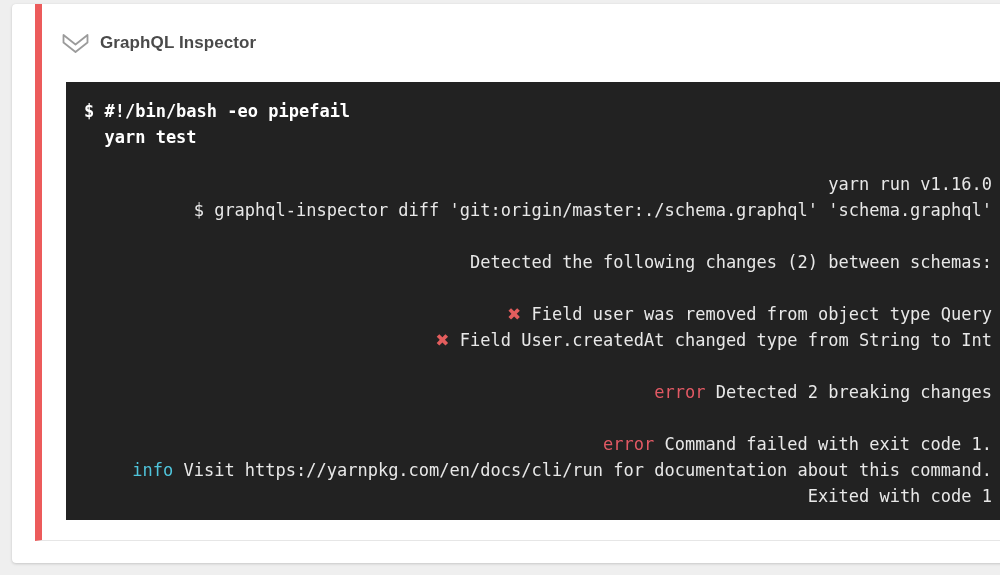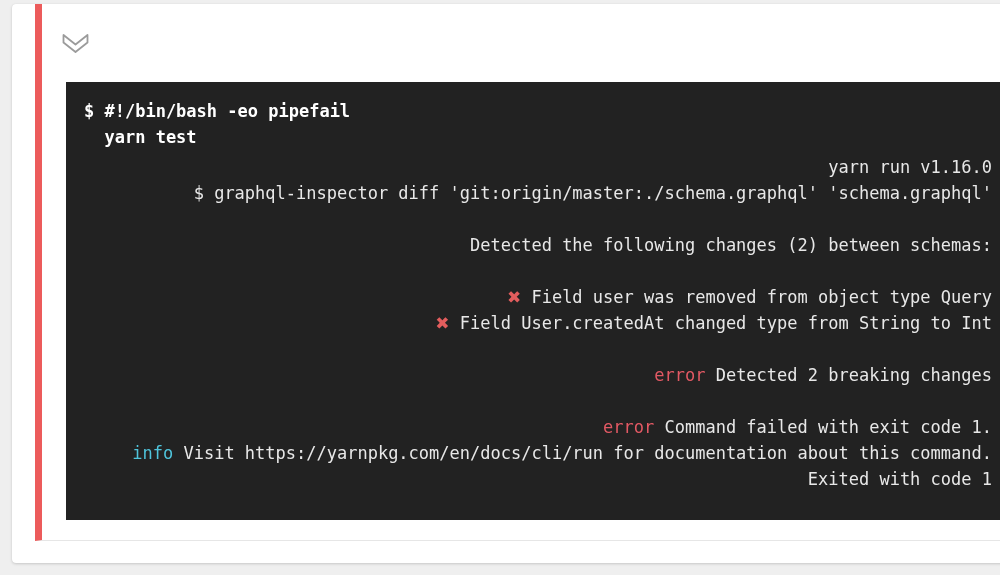--- a/index.html
+++ b/index.html
@@ -80,21 +80,21 @@
     background: var(--terminal-bg, #222222);
     padding: 16px 18px 14px 18px;
     font-family: "DejaVu Sans Mono", "Liberation Mono", monospace;
     font-size: 17px;
     line-height: 26px;
     color: var(--terminal-text, #e8e8e8);
     overflow: hidden;
   }
 
   .terminal-command {
-    margin: 0 0 4px 0;
+    margin: 0 0 21px 0;
     font: inherit;
     font-weight: bold;
     color: var(--terminal-bold, #ffffff);
     white-space: pre;
   }
 
   .terminal-output {
     white-space: pre;
     text-align: right;
   }
@@ -110,20 +110,21 @@
 
 <div class="card">
   <div class="step">
 
     <div class="step-header">
       <span class="chevron-icon">
         <svg viewBox="0 0 29 21" xmlns="http://www.w3.org/2000/svg">
           <path d="M2.5 9.5 L14.5 19 L26.5 9.5 L26.5 2 L14.5 11.5 L2.5 2 Z"></path>
         </svg>
       </span>
+      <span class="step-title">GraphQL Inspector</span>
     </div>
 
     <div class="terminal">
       <pre class="terminal-command">$ #!/bin/bash -eo pipefail
   yarn test</pre>
       <div class="terminal-output"><div class="term-line"><span>yarn run v1.16.0</span></div><div class="term-line"><span>$ graphql-inspector diff 'git:origin/master:./schema.graphql' 'schema.graphql'</span></div><div class="term-line">&nbsp;</div><div class="term-line"><span>Detected the following changes (2) between schemas:</span></div><div class="term-line">&nbsp;</div><div class="term-line"><span class="cross">✖</span><span> Field user was removed from object type Query</span></div><div class="term-line"><span class="cross">✖</span><span> Field User.createdAt changed type from String to Int</span></div><div class="term-line">&nbsp;</div><div class="term-line"><span class="error">error</span><span> Detected 2 breaking changes</span></div><div class="term-line">&nbsp;</div><div class="term-line"><span class="error">error</span><span> Command failed with exit code 1.</span></div><div class="term-line"><span class="info">info</span><span> Visit https://yarnpkg.com/en/docs/cli/run for documentation about this command.</span></div><div class="term-line"><span>Exited with code 1</span></div></div>
     </div>
 
   </div>
 </div>

